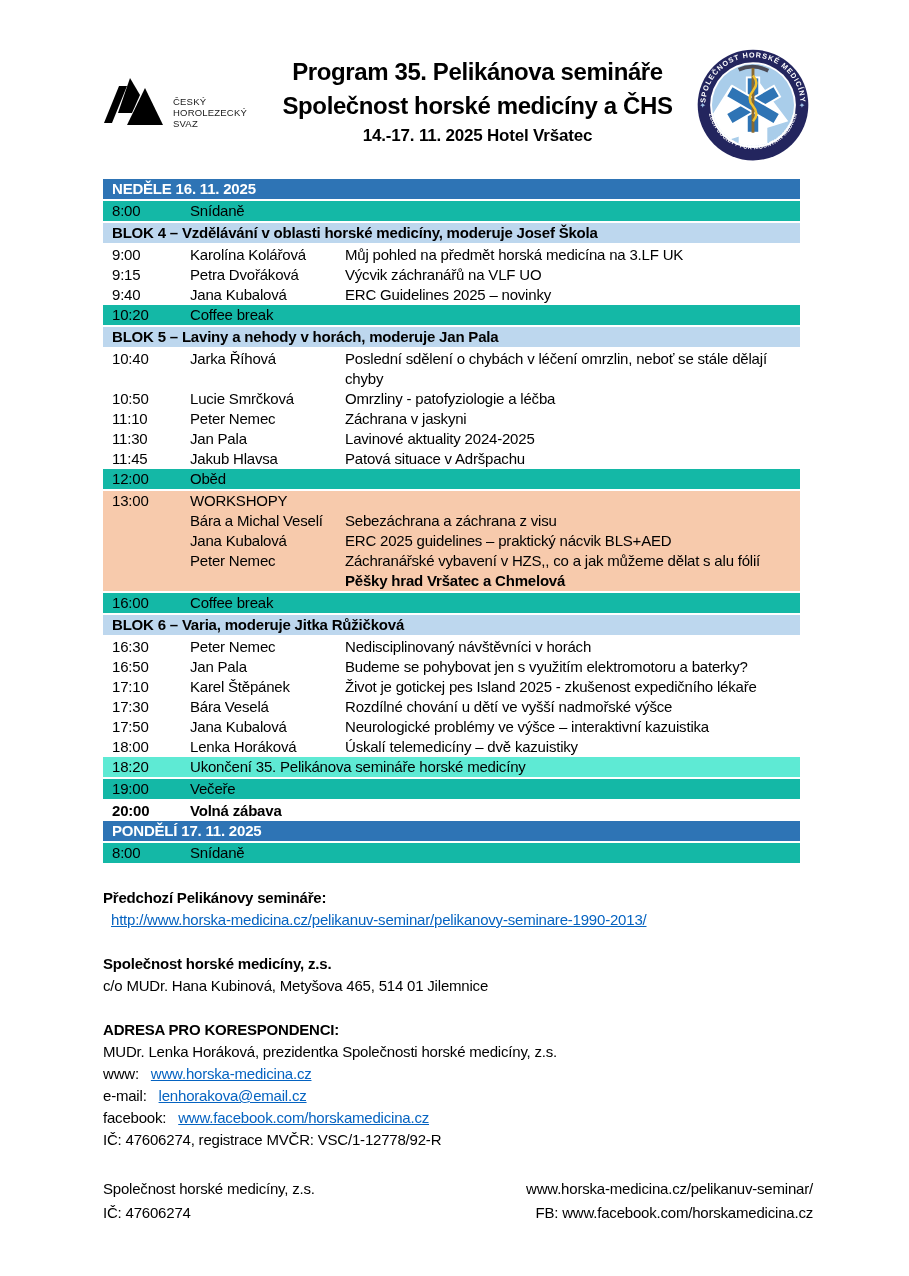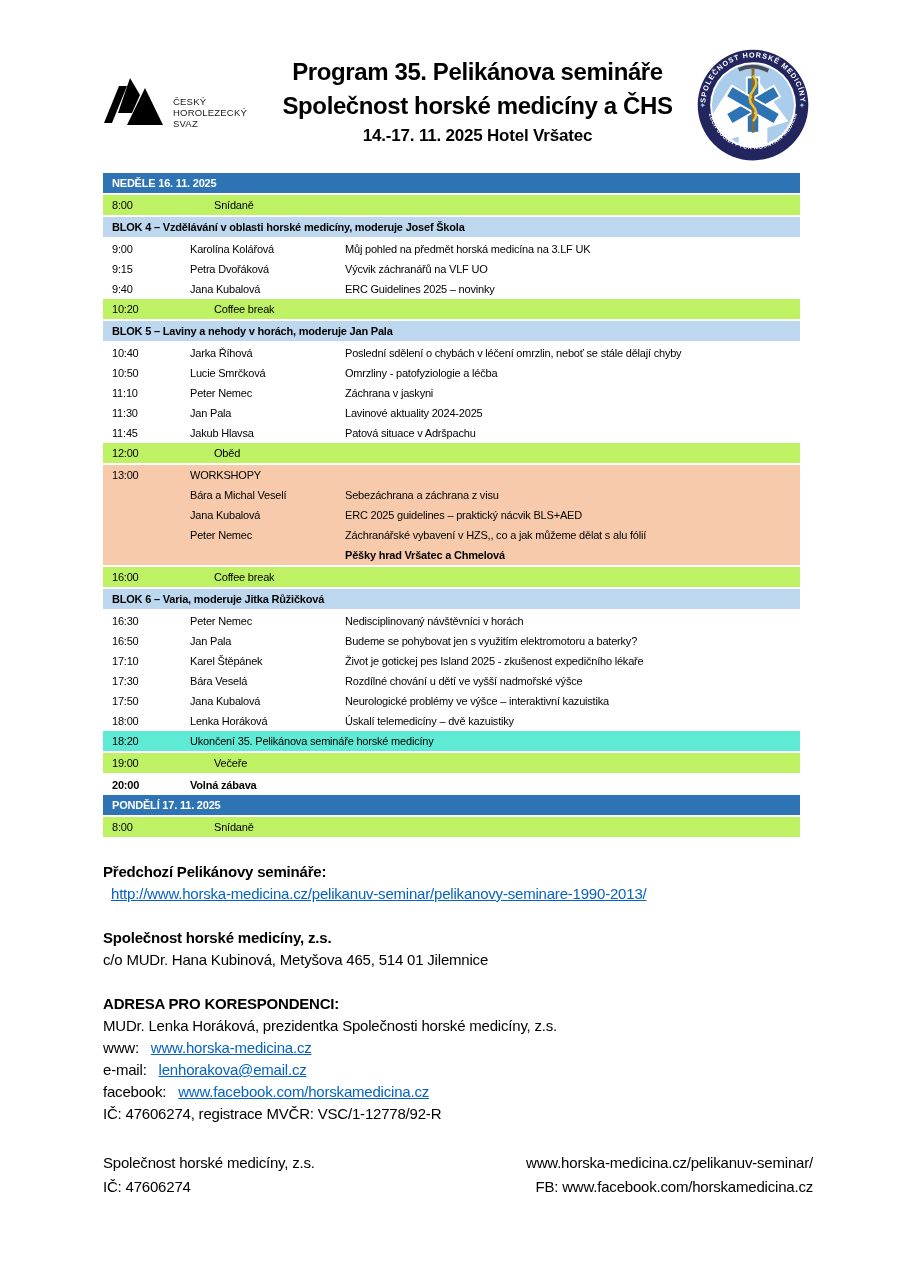--- a/index.html
+++ b/index.html
@@ -10,29 +10,29 @@
   
   .header{display:flex;align-items:flex-start;height:127px;width:717px;}
   .chs-logo{display:flex;align-items:flex-end;margin-top:28px;width:172px;flex:none;}
   .chs-text{font-size:9.5px;line-height:11px;letter-spacing:0.2px;color:#1a1a1a;margin-left:4px;}
   .titles{flex:1;text-align:center;margin-top:10px;}
   .title-main{font-size:24px;font-weight:bold;line-height:34px;letter-spacing:-0.4px;}
   .title-sub{font-size:17px;font-weight:bold;line-height:26px;}
   .badge-wrap{width:130px;flex:none;margin-left:10px;}
 
   
-  .schedule{width:697px;margin-top:1px;font-size:11px;}
+  .schedule{width:697px;margin-top:7px;font-size:15px;}
   .row{display:flex;min-height:20px;line-height:20px;}
   .row.colored{border-bottom:2px solid #fff;}
   .col-time{width:87px;flex:none;padding-left:9px;box-sizing:border-box;}
   .col-name{width:155px;flex:none;}
   .col-topic{width:440px;flex:none;}
   .col-rest{flex:1;}
   .day{background:#2E74B5;color:#fff;font-weight:bold;padding-left:9px;}
-  .meal{background:#bef264;gap:24px;}
+  .meal{background:#14b8a6;}
   .blok{background:#BDD7EE;font-weight:bold;padding-left:9px;}
   .info{background:#5eead4;}
   .workshop{background:#F7CAAC;border-bottom:2px solid #fff;}
   .bold{font-weight:bold;}
 
   
   .sections{margin-top:22px;font-size:15px;line-height:22px;}
   .sec{margin-bottom:22px;}
   .sec-heading{font-weight:bold;}
   .link{color:#0563C1;text-decoration:underline;cursor:pointer;margin-left:8px;}

